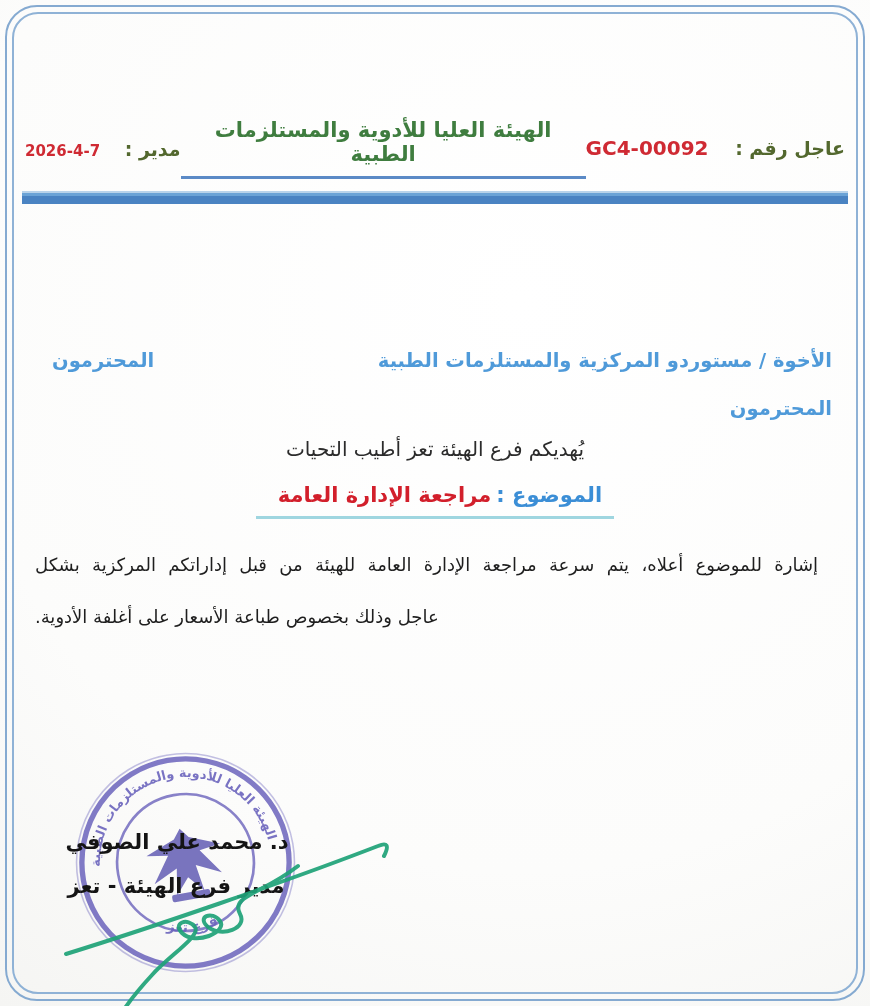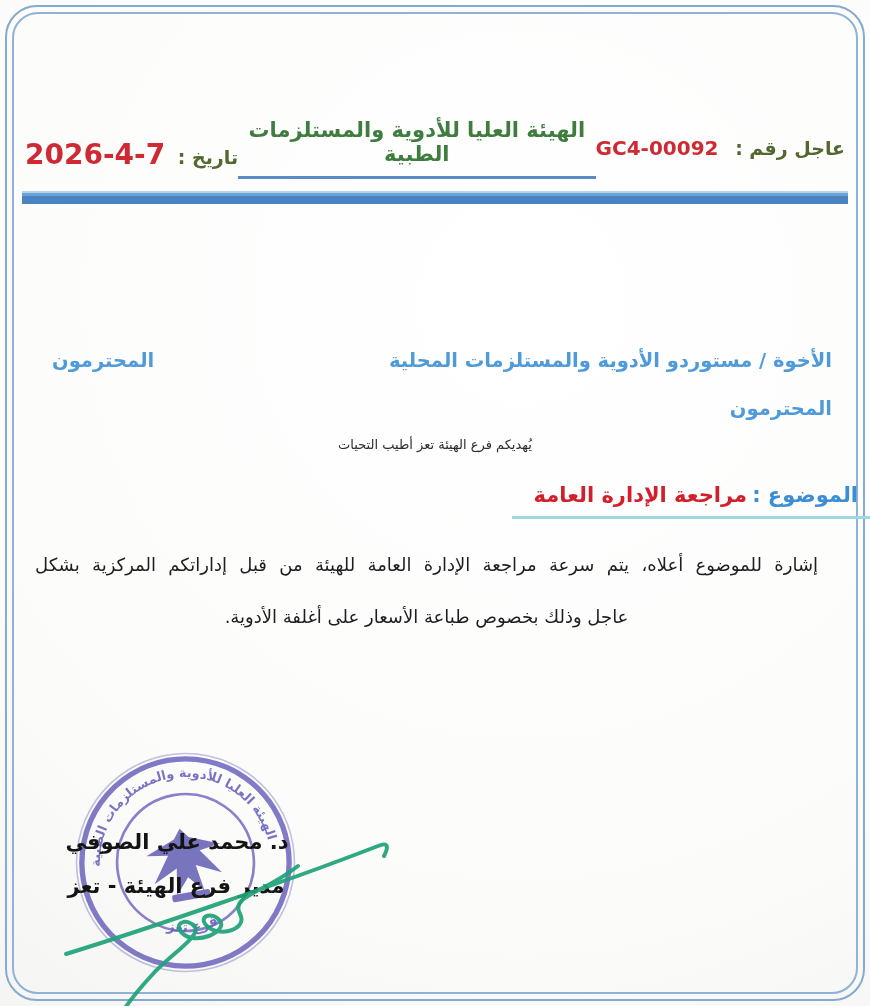--- a/index.html
+++ b/index.html
@@ -6,47 +6,47 @@
   body{width:870px;height:1006px;font-family:"DejaVu Sans",sans-serif;}
   .page{position:relative;width:870px;height:1006px;overflow:hidden;
         background:radial-gradient(circle at 60% 30%, #ffffff 0%, #fcfcfb 65%, #f5f5f3 100%);}
   
   .border-outer{position:absolute;inset:5px;border:2px solid #85aad1;border-radius:32px;pointer-events:none;}
   .border-inner{position:absolute;inset:12px;border:2px solid #8fb2d6;border-radius:26px;pointer-events:none;}
 
   
   .header{position:absolute;top:112px;left:25px;right:25px;display:flex;justify-content:space-between;align-items:flex-start;}
   .hdr-circ{padding-top:24px;font-weight:bold;font-size:19px;color:#53682e;white-space:nowrap;}
-  .hdr-circ .num{color:#cf2a33;font-size:20px;margin-right:10px;}
+  .hdr-circ .num{color:#cf2a33;font-size:20px;margin-right:20px;}
   .hdr-title{padding-top:6px;text-align:center;}
   .hdr-title .t{display:inline-block;font-weight:bold;font-size:21px;color:#3f7d3f;
                 border-bottom:3px solid #5b8ac6;padding:0 6px 10px;}
   .hdr-date{padding-top:26px;font-weight:bold;font-size:19px;color:#53682e;white-space:nowrap;}
-  .hdr-date .num{color:#cf2a33;font-size:28px;margin-right:6px;}
+  .hdr-date .num{color:#cf2a33;font-size:15px;margin-right:18px;}
 
   .band{position:absolute;top:191px;left:22px;right:22px;height:13px;
         background:linear-gradient(180deg,#b9d3ea 0 2px,#6ba3d6 2px 5px,#4a83c2 5px 100%);}
 
   
   .recipients{position:absolute;top:336px;left:38px;right:38px;}
   .recipient-row{display:flex;justify-content:space-between;align-items:center;height:48px;
                  color:#4f9ad9;font-weight:bold;font-size:19.5px;}
   .recipient-row .hon{padding-left:14px;}
 
   .greeting{position:absolute;top:437px;left:0;right:0;text-align:center;
-            font-size:13px;color:#2b2b2b;margin:0;}
+            font-size:20px;color:#2b2b2b;margin:0;}
 
-  .subject{position:absolute;top:483px;left:0;right:0;text-align:right;}
+  .subject{position:absolute;top:483px;left:0;right:0;text-align:center;}
   .subject-inner{display:inline-block;border-bottom:3px solid #9fd6e0;padding:0 12px 9px;}
   .subject-label{color:#3b8ed6;font-weight:bold;font-size:21px;}
   .subject-value{color:#d21f2b;font-weight:bold;font-size:21px;margin-left:10px;}
 
   .body-text{position:absolute;top:545px;left:35px;right:52px;color:#1e1e1e;font-size:18px;overflow:hidden;}
   .body-line1{display:block;text-align:justify;text-align-last:justify;line-height:40px;}
-  .body-line2{display:block;text-align:center;line-height:40px;margin-top:12px;}
+  .body-line2{display:block;text-align:left;line-height:40px;margin-top:12px;}
 
   
   .stamp{position:absolute;left:68px;top:745px;width:235px;height:235px;
          transform:rotate(-10deg);opacity:.88;z-index:1;}
   .sig-name{position:absolute;left:42px;top:830px;width:270px;text-align:center;
             font-weight:bold;font-size:21px;color:#141414;z-index:2;}
   .sig-title{position:absolute;left:36px;top:874px;width:280px;text-align:center;
              font-weight:bold;font-size:21px;color:#141414;z-index:2;}
   .green-sig{position:absolute;left:30px;top:822px;width:400px;height:190px;z-index:3;overflow:visible;}
 </style>
@@ -59,30 +59,30 @@
 
   <div class="header" dir="rtl">
     <div class="hdr-circ">
       <span>عاجل رقم :</span>
       <span class="num" dir="ltr">GC4-00092</span>
     </div>
     <div class="hdr-title">
       <span class="t">الهيئة العليا للأدوية والمستلزمات الطبية</span>
     </div>
     <div class="hdr-date">
-      <span>تاريخ :</span>
+      <span>مدير :</span>
       <span class="num" dir="ltr">2026-4-7</span>
     </div>
   </div>
 
   <div class="band"></div>
 
   <div class="recipients" dir="rtl">
     <div class="recipient-row">
-      <span>الأخوة / مستوردو الأدوية والمستلزمات المحلية</span>
+      <span>الأخوة / مستوردو المركزية والمستلزمات الطبية</span>
       <span class="hon">المحترمون</span>
     </div>
     <div class="recipient-row">
       <span class="hon">المحترمون</span>
     </div>
   </div>
 
   <p class="greeting" dir="rtl">يُهديكم فرع الهيئة تعز أطيب التحيات</p>
 
   <div class="subject">

